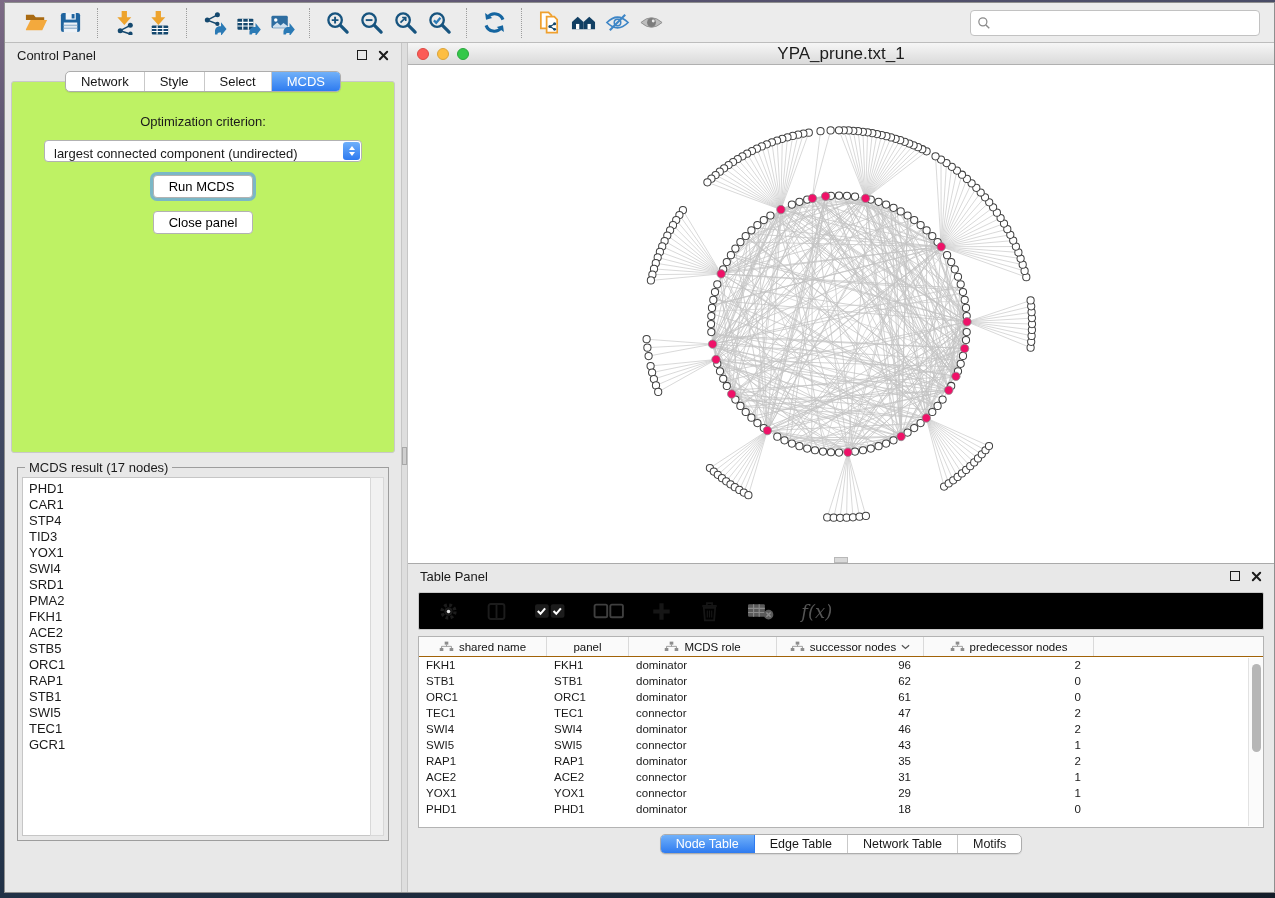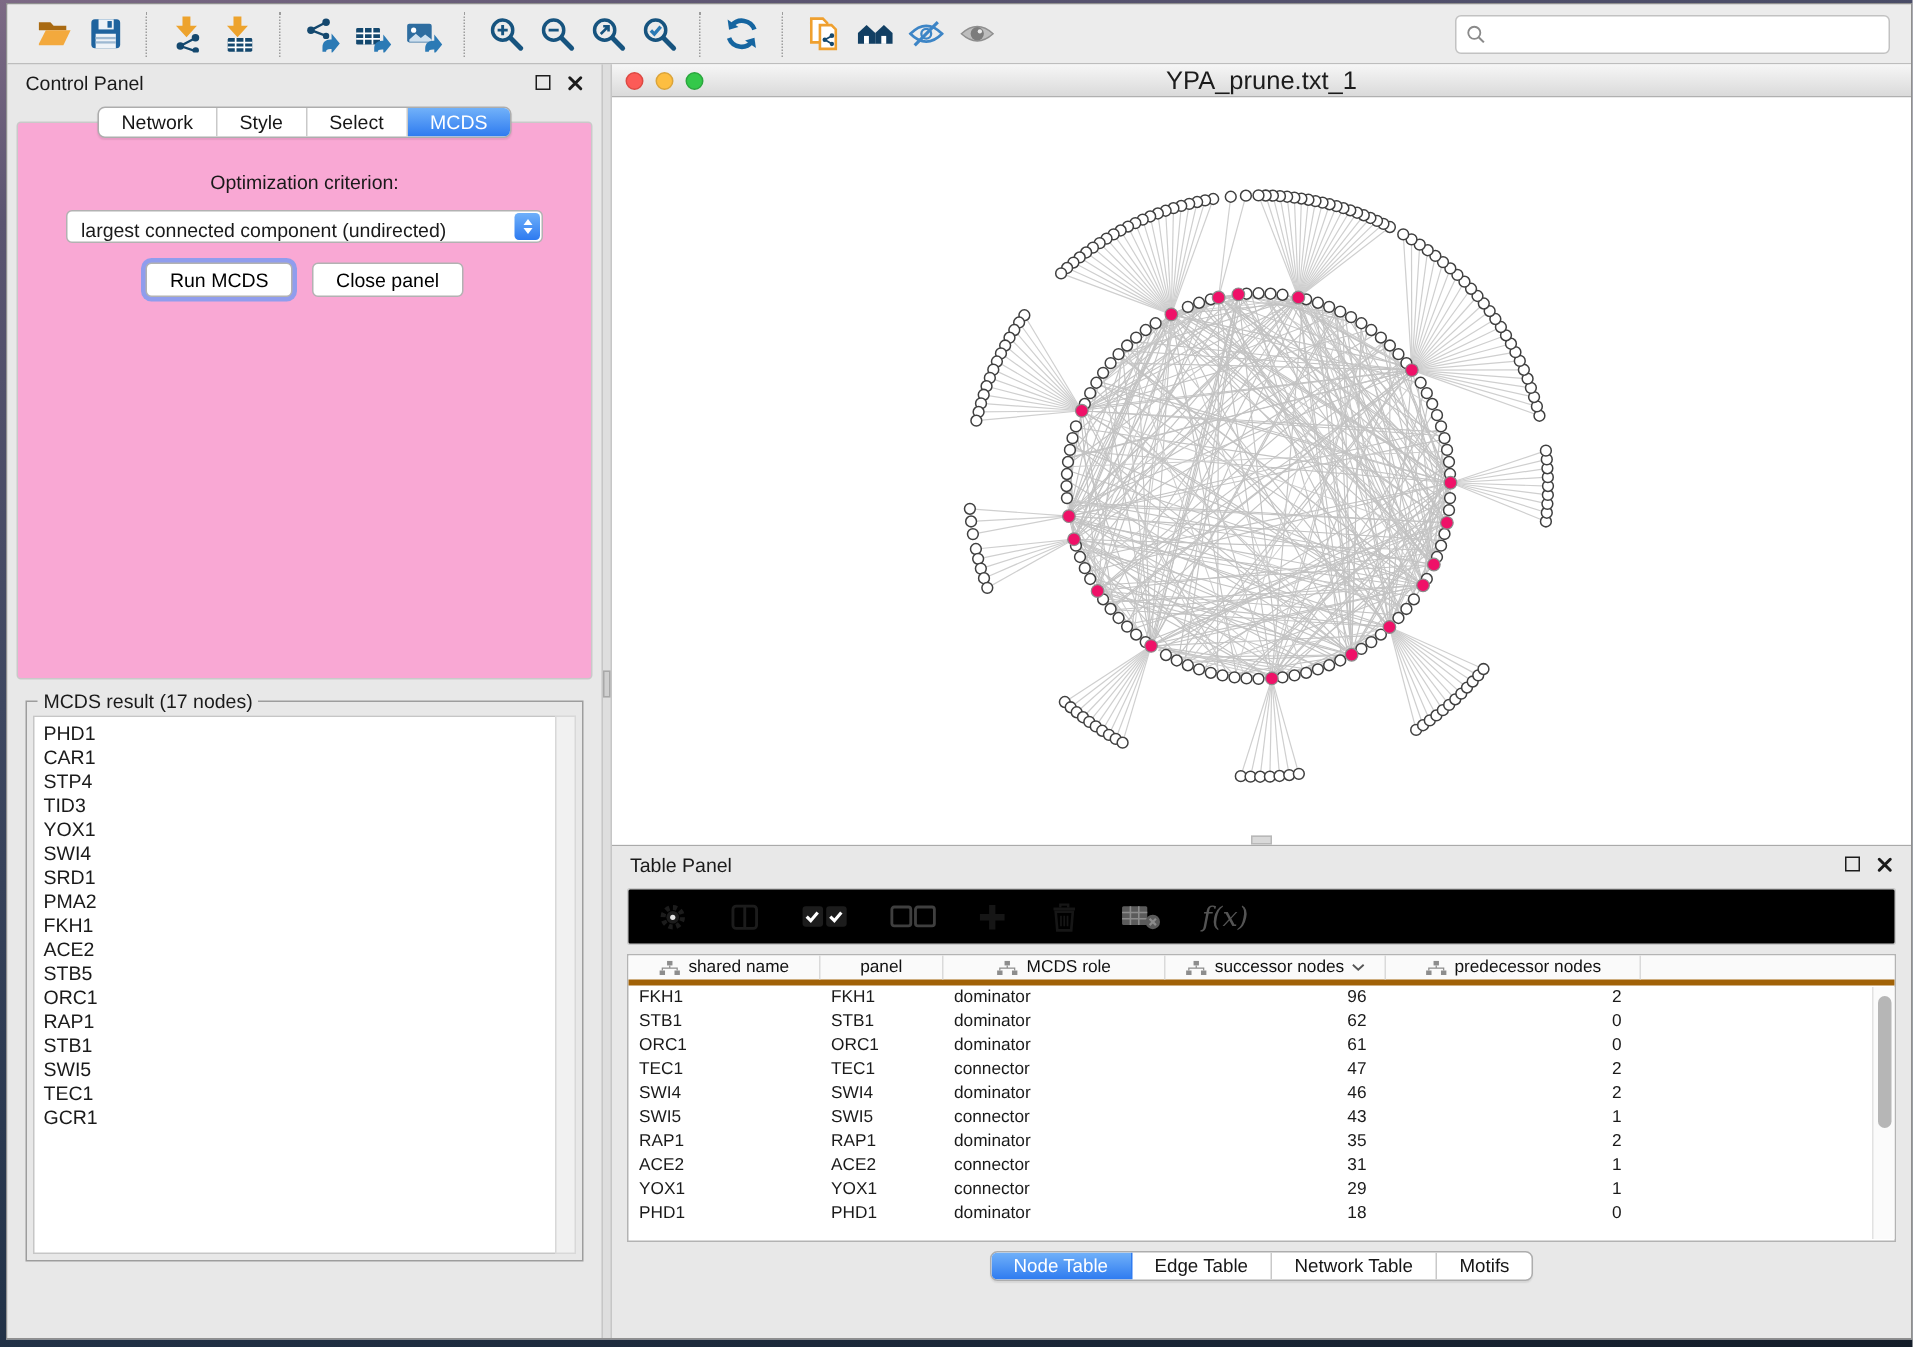--- a/index.html
+++ b/index.html
@@ -37,30 +37,30 @@
   .close-icon svg { width:11px; height:11px; display:block; }
 
   .seg { display:flex; border:1px solid #adadad; border-radius:5px; overflow:hidden; background:#fff;
          height:21px; font-size:13px; box-shadow:0 1px 1px rgba(0,0,0,.08); }
   .seg-item { padding:0 15px; display:flex; align-items:center; border-right:1px solid #c9c9c9; cursor:pointer; color:#161616; }
   .seg-item:last-child { border-right:none; }
   .seg-item.active { background:linear-gradient(#71b1f9,#2e7bf0); color:#fff; border-right-color:#2e7bf0; }
 
   .cp-tabs { display:flex; justify-content:center; margin-top:4px; position:relative; z-index:2; }
   .cp-content { margin:-11px 6px 0; flex:0 0 auto; height:372px; border:1px solid #c9c9c9; border-radius:3px;
-                background:#f9a8d4; padding-top:32px; display:flex; flex-direction:column; align-items:center; }
+                background:#bef264; padding-top:32px; display:flex; flex-direction:column; align-items:center; }
   .opt-label { font-size:13px; margin-bottom:11px; }
   .dropdown { width:318px; height:22px; background:#fff; border:1px solid #b2b2b2; border-radius:4px;
               position:relative; display:flex; align-items:flex-end; padding-left:9px; font-size:13px; cursor:pointer; }
   .dd-arrows { position:absolute; right:1px; top:1px; bottom:1px; width:17px; border-radius:3px;
                background:linear-gradient(#6fb0fa,#2d7af0); display:flex; flex-direction:column;
                align-items:center; justify-content:center; gap:2px; }
   .dd-up { width:0; height:0; border-left:3.5px solid transparent; border-right:3.5px solid transparent; border-bottom:4px solid #fff; }
   .dd-down { width:0; height:0; border-left:3.5px solid transparent; border-right:3.5px solid transparent; border-top:4px solid #fff; }
-  .cp-buttons { display:flex; gap:13px; margin-top:13px; }
+  .cp-buttons { display:flex; gap:13px; margin-top:13px;flex-direction:column; }
   .btn { height:23px; padding:0 15px; background:#fff; border:1px solid #b2b2b2; border-radius:4px;
          font-size:13px; display:flex; align-items:center; cursor:pointer; }
   .btn.focus { box-shadow:0 0 0 3px rgba(88,150,251,.65); }
 
   .result-box { margin:14px 12px 0; flex:0 0 auto; height:374px; border:1px solid #9d9d9d; position:relative; background:#e8e8e8; }
   .result-legend { position:absolute; top:-8px; left:7px; background:#e8e8e8; padding:0 4px; font-size:13px; }
   .result-list { position:absolute; left:4px; right:4px; top:9px; bottom:4px; background:#fff;
                  border:1px solid #c6c6c6; overflow:hidden; padding:3px 18px 0 6px; }
   .result-item { font-size:13px; line-height:16px; list-style:none; cursor:default; }
   .result-scroll { position:absolute; right:4px; top:9px; bottom:4px; width:14px; background:#f1f1f1; border:1px solid #d8d8d8; }
@@ -88,21 +88,21 @@
   .table-panel { flex:1; background:#e8e8e8; display:flex; flex-direction:column; min-height:0; border-top:1px solid #aaa; }
   .tp-toolbar { margin:4px 10px 6px; height:38px; flex:0 0 auto; background:#000000; border:1px solid #c9c9c9;
                 border-radius:2px; display:flex; align-items:center; gap:27px; padding:0 19px; }
   .tp-icon { display:flex; align-items:center; justify-content:center; cursor:pointer; }
   .tp-icon svg { height:21px; }
   .tp-icon.disabled { opacity:.55; cursor:default; }
   .fx-label { font-size:18px; font-style:italic; font-family:"DejaVu Serif", serif; color:#9a9a9a; }
 
   .data-table { margin:0 10px; flex:0 0 auto; height:192px; background:#fff; border:1px solid #b3b3b3;
                 position:relative; display:flex; flex-direction:column; font-size:11.5px; }
-  .thead { display:flex; height:20px; flex:0 0 auto; background:#fafafa; border-bottom:4px solid #a16207; }
+  .thead { display:flex; height:20px; flex:0 0 auto; background:#fafafa; border-bottom:1px solid #a16207; }
   .th { display:flex; align-items:center; justify-content:center; gap:5px; border-right:1px solid #dadada;
         color:#111; cursor:pointer; overflow:hidden; }
   .th svg { flex:0 0 auto; }
   .tbody { flex:1; overflow:hidden; }
   .tr { display:flex; height:16px; align-items:center; cursor:default; }
   .td { padding:0 7px; white-space:nowrap; overflow:hidden; }
   .c0 { width:128px; } .c1 { width:82px; } .c2 { width:148px; } .c3 { width:147px; } .c4 { width:170px; }
   .cfill { flex:1; border-right:none !important; }
   .num { text-align:right; padding-right:13px; }
   .vscroll { position:absolute; right:0; top:21px; bottom:1px; width:15px; background:#fbfbfb; border-left:1px solid #e2e2e2; }

